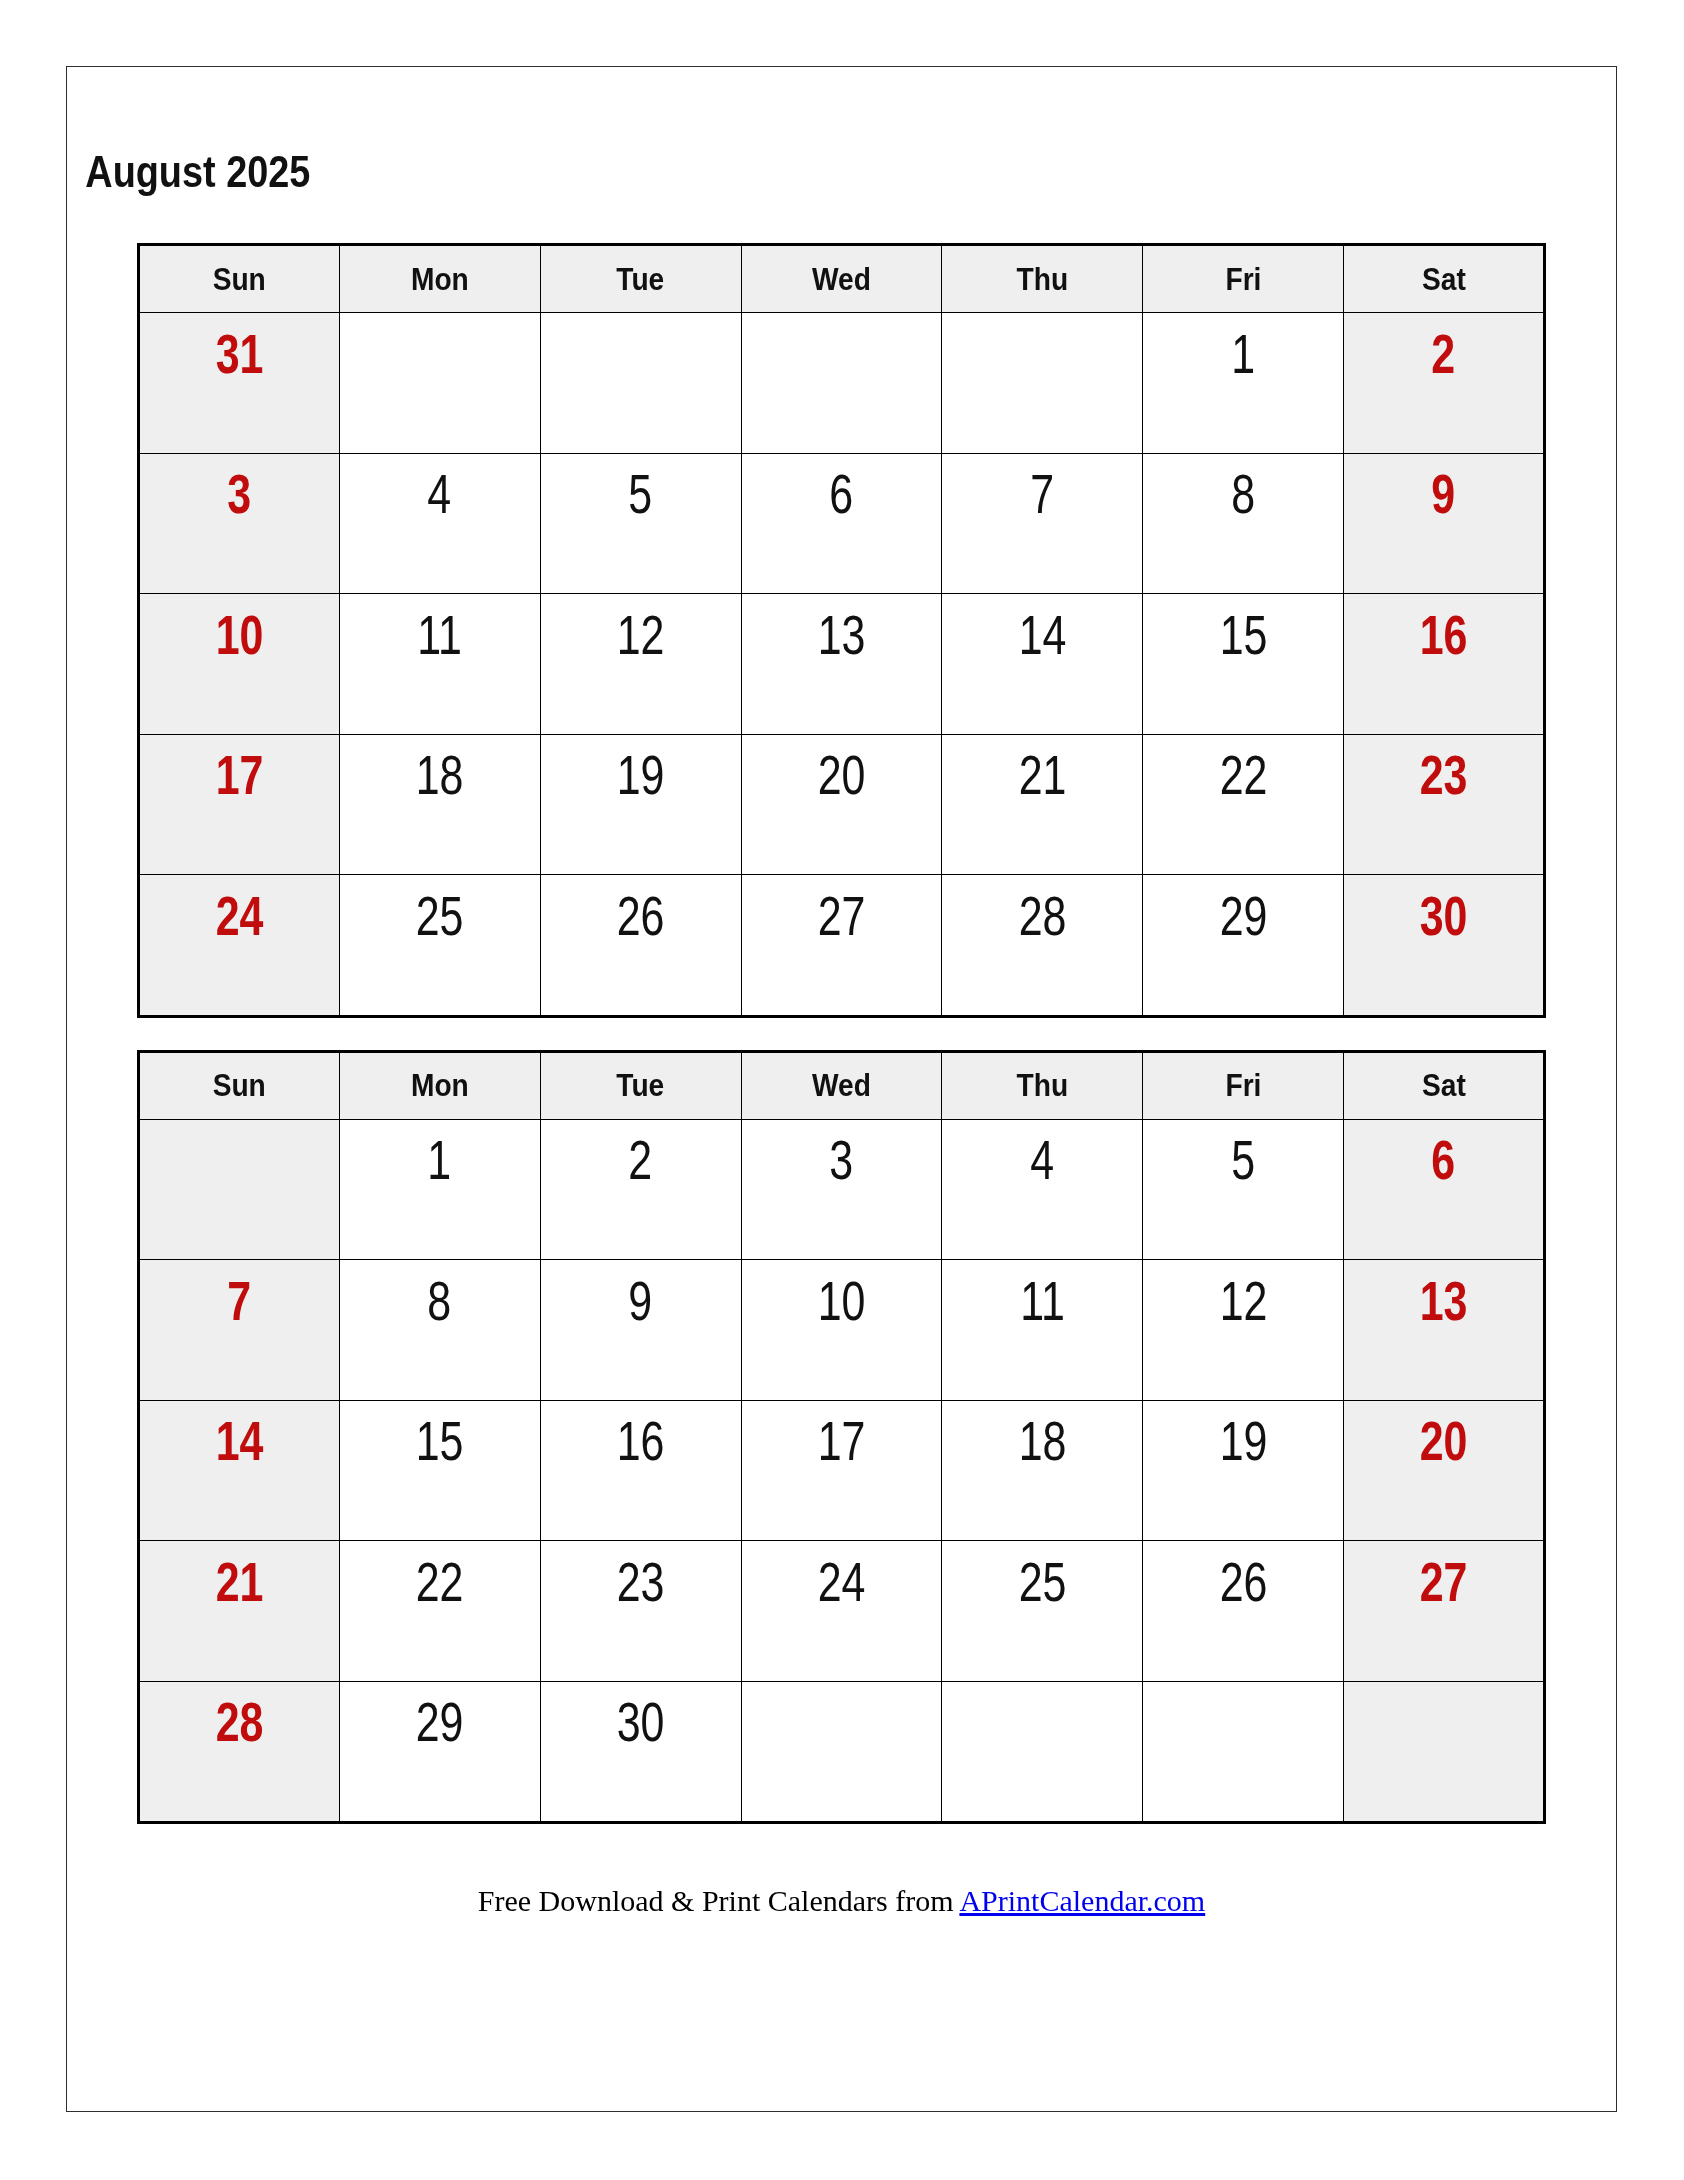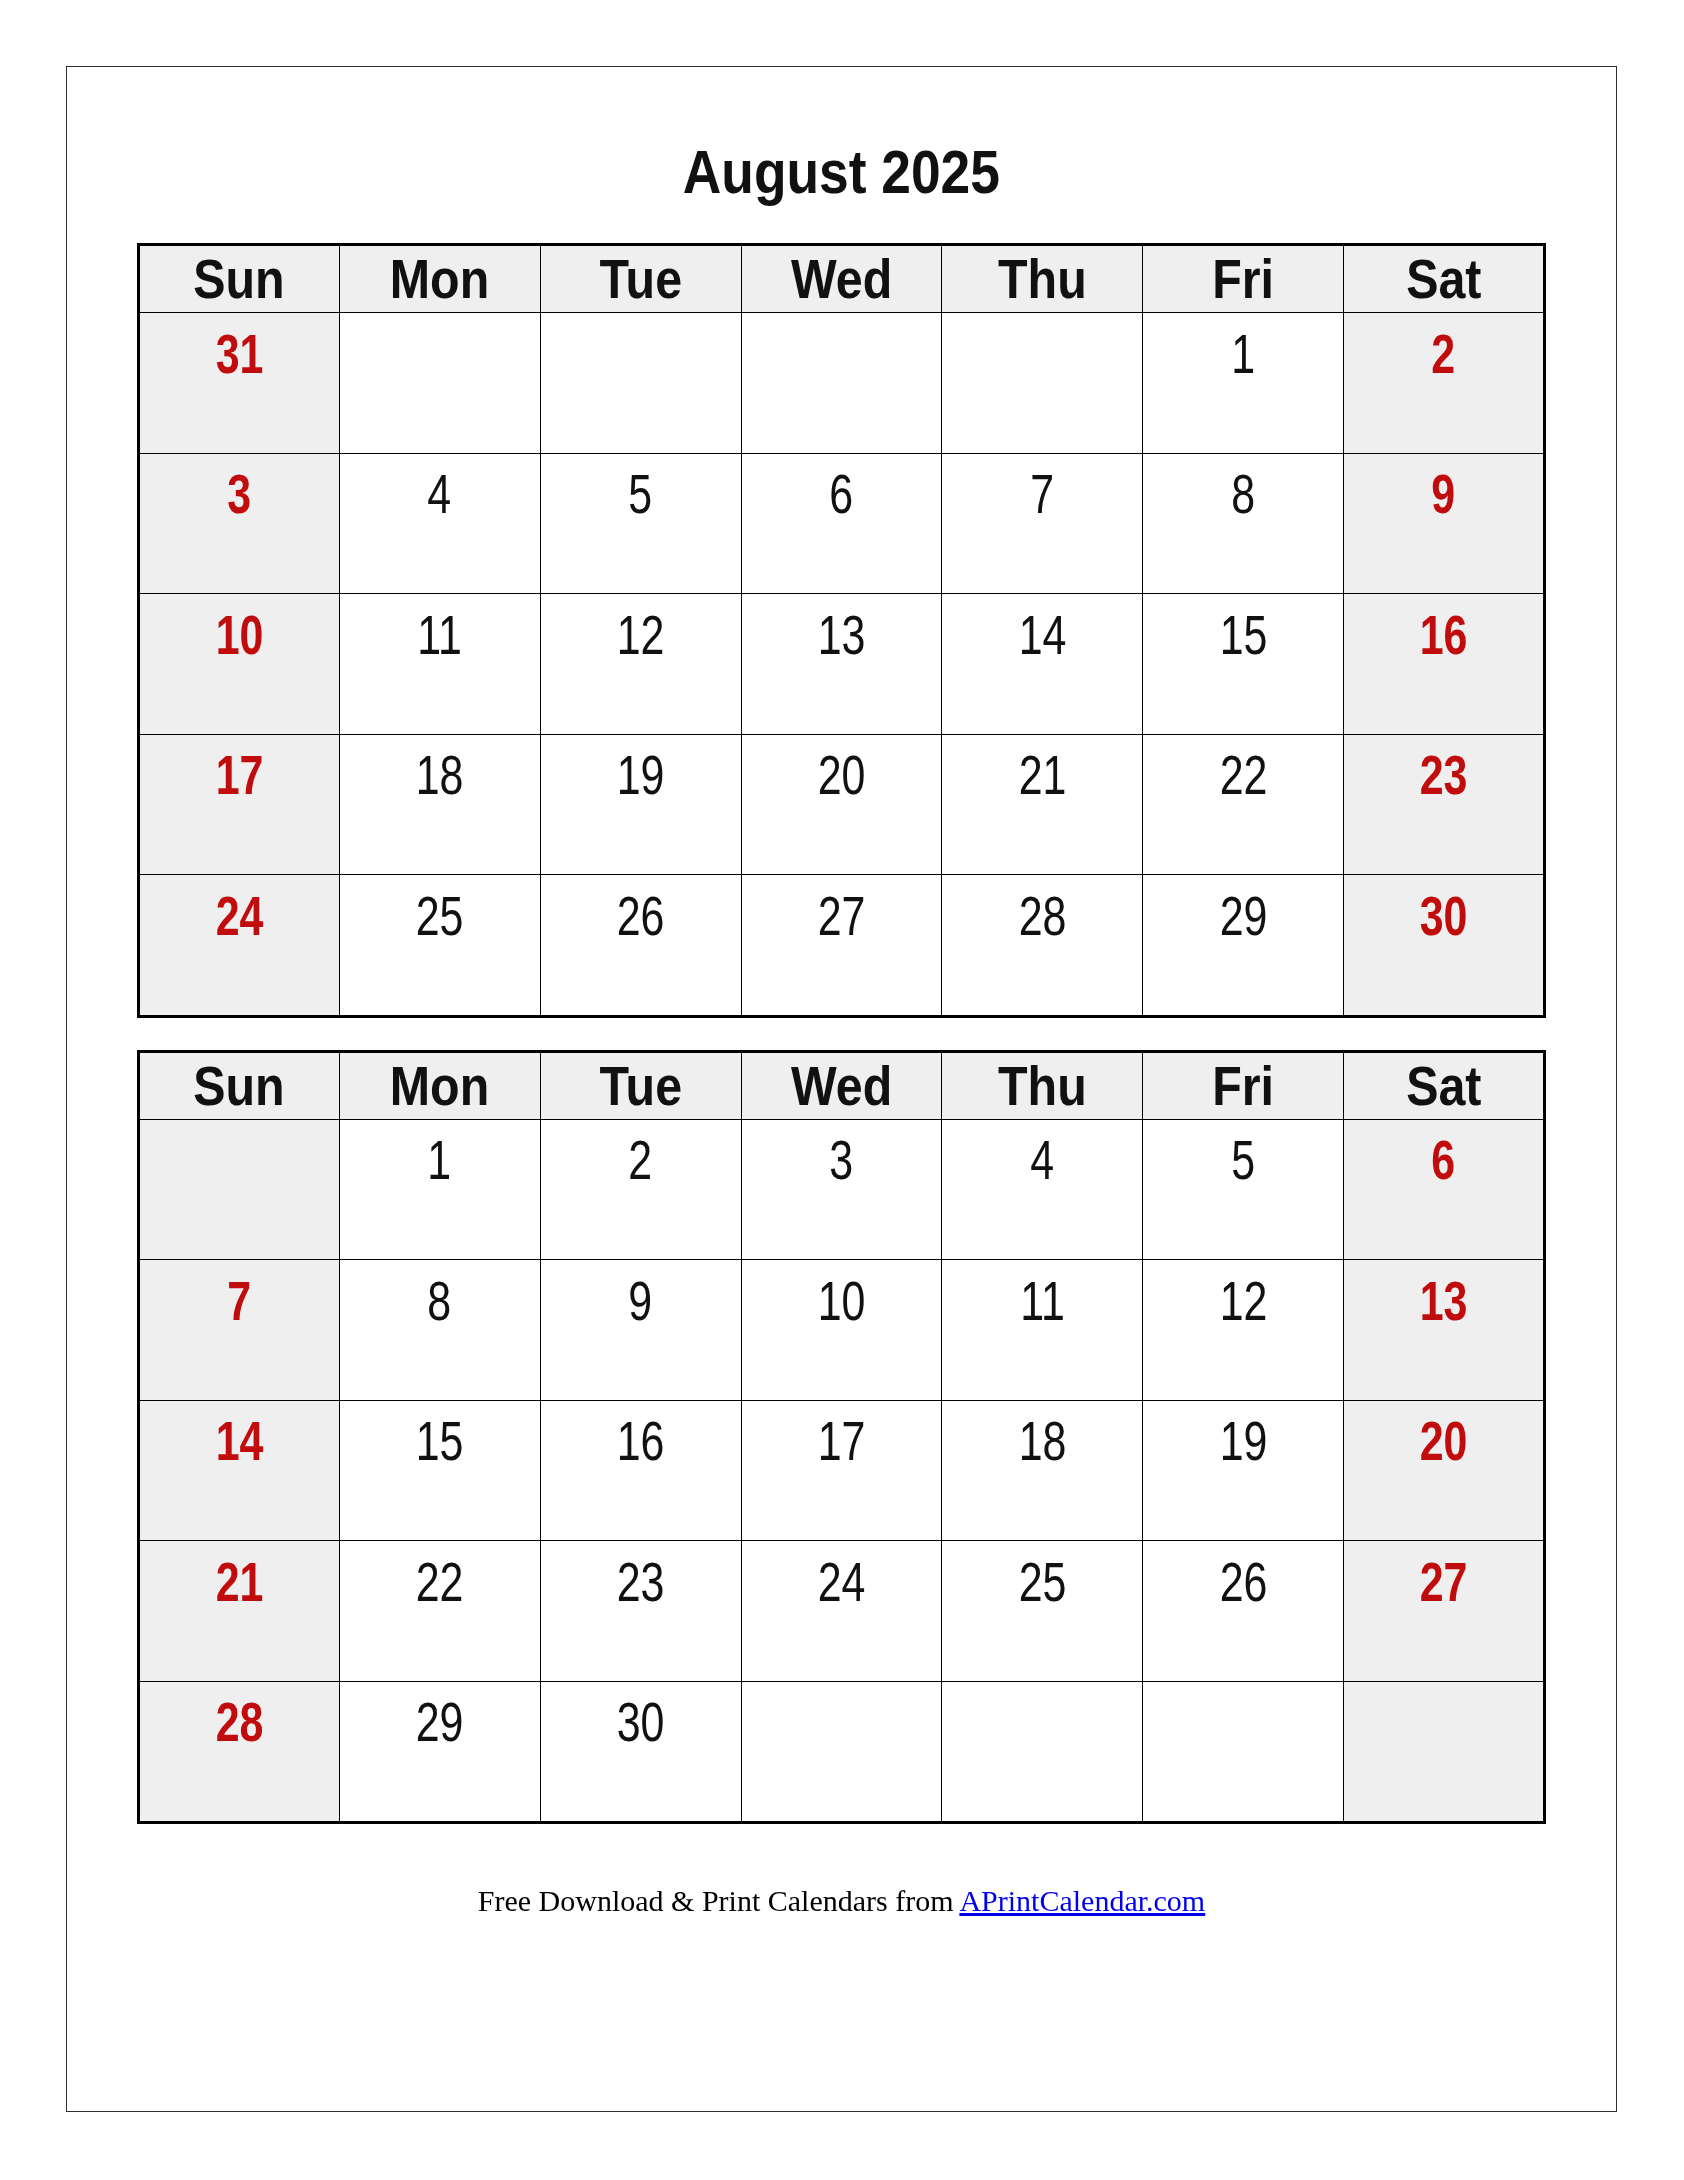--- a/index.html
+++ b/index.html
@@ -19,22 +19,21 @@
     position: absolute;
     left: 66px;
     top: 66px;
     width: 1549px;
     height: 2044px;
     border: 1.7px solid var(--page-border, #2e2e2e);
     background: #ffffff;
   }
   .title {
     margin: 66px 0 0 0;
-    text-align: center;
-    font-size: 62px;
+    font-size: 44px;
     line-height: 78px;
     font-weight: bold;
     color: var(--text-black, #111111);
     white-space: nowrap;
   }
   .title.t-sep { margin-top: 112px; }
   .squeeze {
     display: inline-block;
     transform: scaleX(0.86);
     transform-origin: center;
@@ -43,21 +42,21 @@
     width: 1409px;
     margin: 32px auto 0 auto;
     border-collapse: collapse;
     table-layout: fixed;
     border: 3.4px solid var(--border-black, #000000);
   }
   table.cal th {
     height: 66px;
     background: var(--header-bg, #efefef);
     border: 1.7px solid var(--border-black, #000000);
-    font-size: 55px;
+    font-size: 32px;
     font-weight: bold;
     color: var(--text-black, #111111);
     text-align: center;
     vertical-align: middle;
     padding: 0;
   }
   .hsq {
     display: inline-block;
     transform: scaleX(0.88);
     transform-origin: center;

